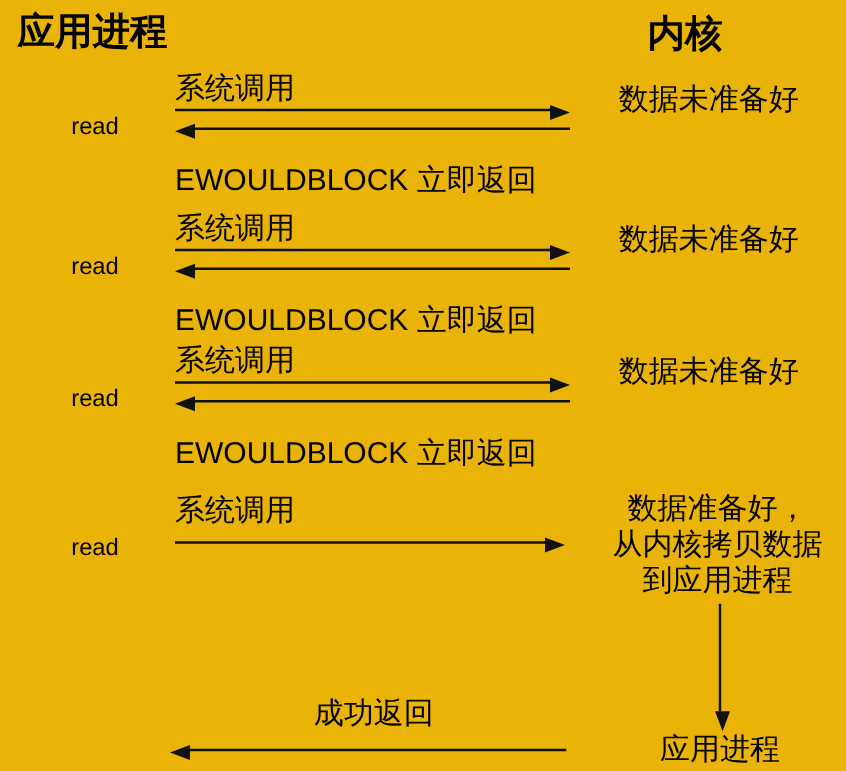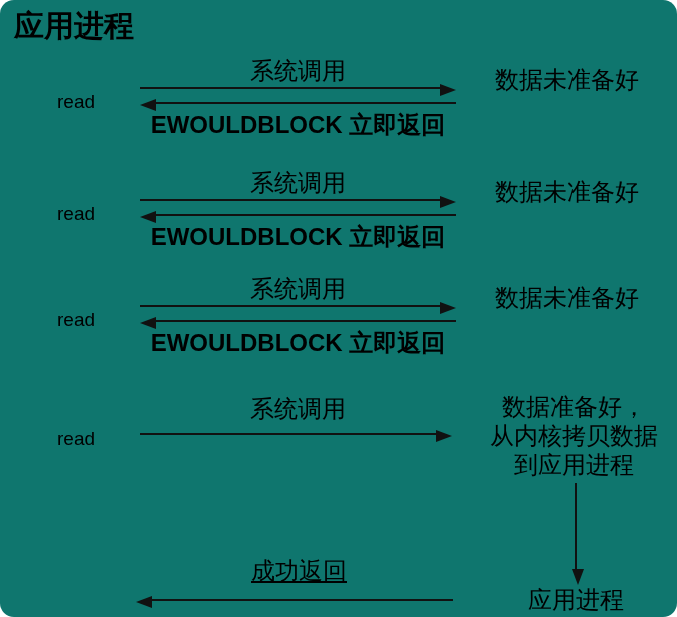--- a/index.html
+++ b/index.html
@@ -1,30 +1,29 @@
 <!DOCTYPE html>
 <html><head>
 <meta charset="utf-8">
 <style>
   html, body { margin: 0; padding: 0; background: #ffffff; }
   .canvas {
     position: relative;
     width: 677px;
     height: 617px;
-    background: #0f766e;
+    background: #eab308;
     font-family: "Liberation Sans", "DejaVu Sans", sans-serif;
     color: #000000;
     overflow: hidden;
-    border-radius: 14px;
   }
   .t { position: absolute; white-space: nowrap; }
   .title { font-weight: bold; font-size: 30px; line-height: 32px; }
   .cjk { font-size: 24px; line-height: 26px; }
   .read { font-size: 19px; line-height: 26px; }
-  .center-lbl { left: 140px; width: 316px; text-align: center; }
+  .center-lbl { left: 140px; width: 316px; }
 
   
   .h-arrow { position: absolute; height: 0; border-top: 2px solid #111111; }
   .h-arrow.right::after {
     content: ""; position: absolute; right: -16px; top: -5px;
     width: 0; height: 0;
     border-left: 16px solid #111111;
     border-top: 6px solid transparent; border-bottom: 6px solid transparent;
   }
   .h-arrow.left::before {
@@ -41,51 +40,52 @@
     border-top: 16px solid #111111;
     border-left: 6px solid transparent; border-right: 6px solid transparent;
   }
 
   
   .cycle { position: absolute; left: 0; width: 677px; height: 100px; }
   .cycle .call-label   { top: 0; }
   .cycle .arrow-call   { top: 29px; left: 140px; width: 300px; }
   .cycle .arrow-return { top: 44px; left: 156px; width: 300px; }
   .cycle .read-lbl     { top: 31px; left: 57px; }
-  .cycle .ret-label    { top: 54px; font-weight: bold; }
+  .cycle .ret-label    { top: 74px; }
   .cycle .kstatus      { top: 9px; left: 495px; }
 
   .cycle-1 { top: 58px; }
   .cycle-2 { top: 170px; }
   .cycle-3 { top: 276px; }
 
   
   .final-call-label { top: 396px; }
   .final-arrow      { top: 433px; left: 140px; width: 296px; }
   .final-read       { top: 426px; left: 57px; }
   .data-ready-block {
     position: absolute; top: 392px; left: 468px; width: 212px;
     text-align: center; font-size: 24px; line-height: 29px;
   }
 
   .copy-arrow   { left: 575px; top: 483px; height: 86px; }
   .copy-done    { top: 587px; left: 476px; width: 200px; text-align: center; }
-  .success-lbl  { top: 558px; left: 140px; width: 318px; text-align: center; text-decoration: underline; }
+  .success-lbl  { top: 558px; left: 140px; width: 318px; text-align: center; }
   .final-return { top: 599px; left: 152px; width: 301px; }
   .process-lbl  { top: 589px; left: 10px; }
 
   .title-left  { top: 10px; left: 14px; }
   .title-right { top: 12px; left: 518px; }
 </style>
 </head>
 <body>
 
 <div class="canvas">
 
   <div class="t title title-left">应用进程</div>
+  <div class="t title title-right">内核</div>
 
   <div class="cycle cycle-1">
     <div class="t cjk center-lbl call-label">系统调用</div>
     <div class="t read read-lbl">read</div>
     <div class="h-arrow right arrow-call"></div>
     <div class="h-arrow left arrow-return"></div>
     <div class="t cjk center-lbl ret-label">EWOULDBLOCK 立即返回</div>
     <div class="t cjk kstatus">数据未准备好</div>
   </div>
 

